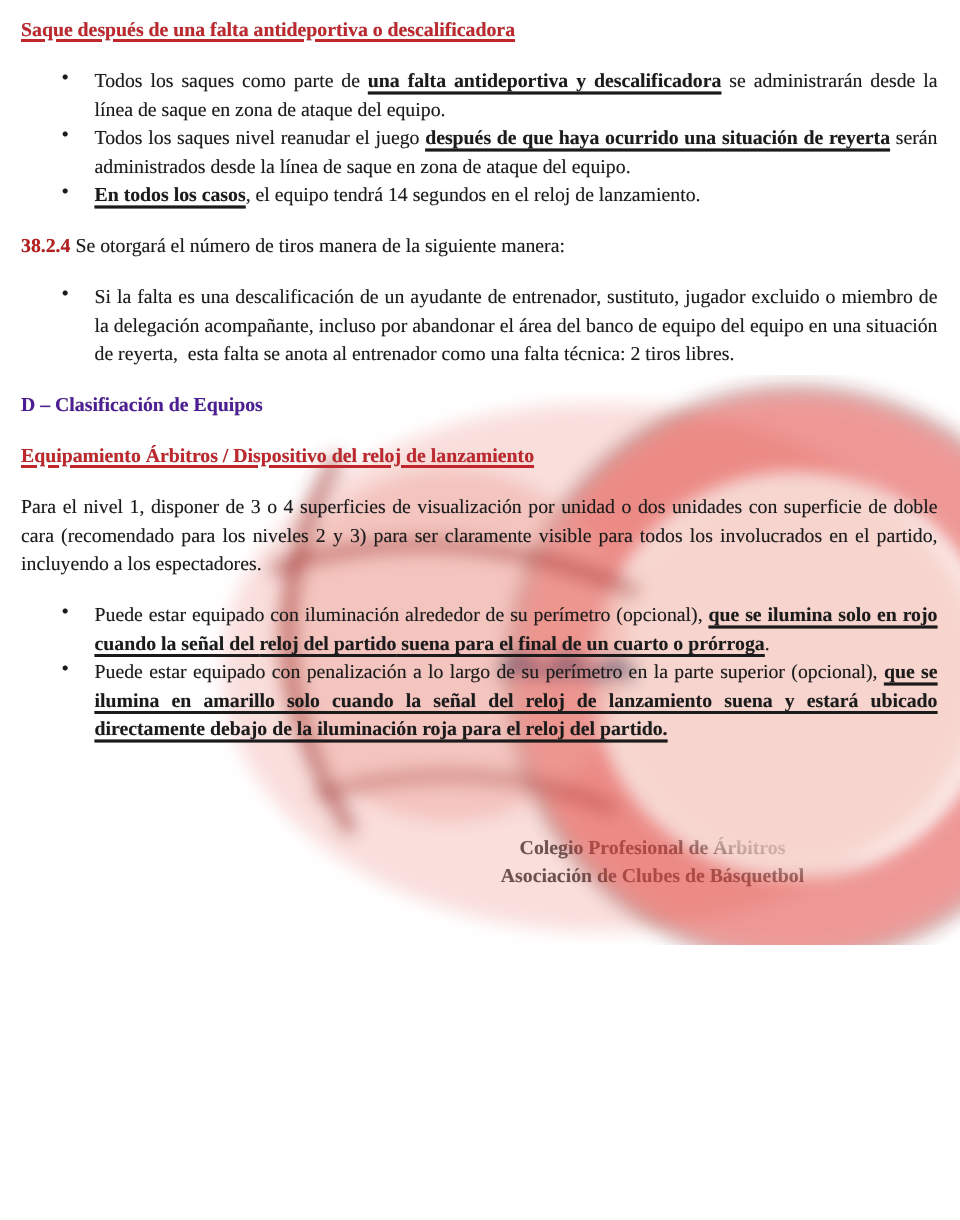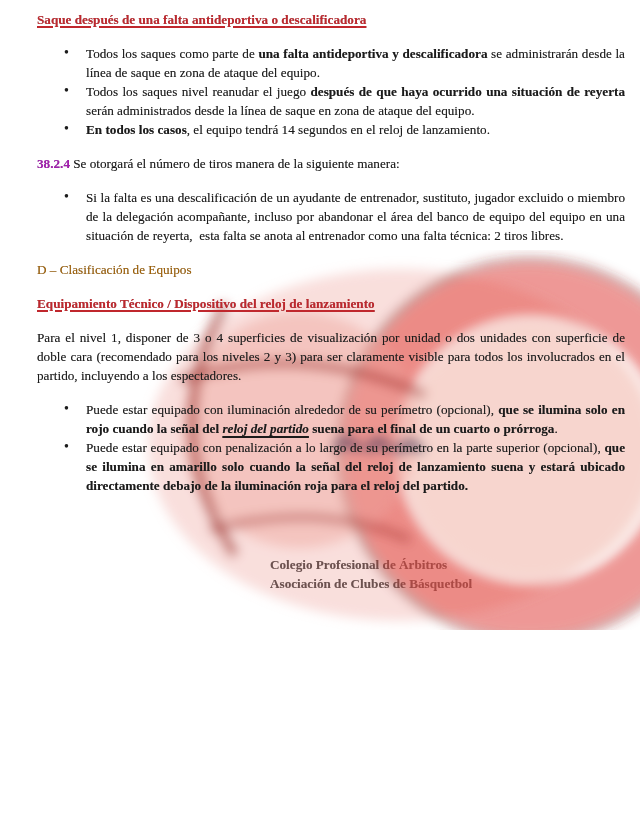--- a/index.html
+++ b/index.html
@@ -2,33 +2,33 @@
 <html><head>
 <meta charset="utf-8">
 <style>
   html,body{margin:0;padding:0;background:#888;}
   #page{
     position:relative;width:640px;height:813px;background:#ffffff;
     margin:0 auto;overflow:hidden;
     font-family:"Liberation Serif","DejaVu Serif",serif;
     color:#1b1b1b;font-size:13.2px;line-height:19px;
   }
-  #content{position:relative;z-index:2;padding:10px 15px 12px 14px;margin-left:23px;}
+  #content{position:relative;z-index:2;padding:10px 15px 12px 14px;}
   .h-red{color:#c0272d;font-weight:bold;text-decoration:underline;text-decoration-thickness:1.6px;text-underline-offset:2px;margin:0 0 15px 0;}
-  .h-blue{color:#a16207;font-weight:normal;margin:0 0 15px 0;}
+  .h-blue{color:#4c1d95;font-weight:bold;margin:0 0 15px 0;}
   .para{text-align:justify;margin:0 0 15px 0;}
   .list{margin:0 0 15px 0;}
   .li{position:relative;padding-left:49px;text-align:justify;}
   .mk{position:absolute;left:27px;top:-1px;font-size:14px;}
   .tx{display:inline;}
   .s-n{}
-  .s-bu{font-weight:bold;text-decoration-thickness:1.7px;text-underline-offset:2.5px;}
-  .s-biu{font-weight:bold;font-style:italic;text-decoration:underline;text-decoration-thickness:1.7px;text-underline-offset:2.5px;}
-  .s-rb{color:#a21caf;font-weight:bold;}
-  #footer{margin:33px 40px 0 auto;width:330px;text-align:left;font-weight:bold;line-height:19px;}
+  .s-bu{font-weight:bold;text-decoration:underline;text-decoration-thickness:1.7px;text-underline-offset:2.5px;}
+  .s-biu{font-weight:bold;text-decoration:underline;text-decoration-thickness:1.7px;text-underline-offset:2.5px;}
+  .s-rb{color:#b91c1c;font-weight:bold;}
+  #footer{margin:33px 40px 0 auto;width:330px;text-align:center;font-weight:bold;line-height:19px;}
   
   #wm{position:absolute;left:120px;top:250px;z-index:1;pointer-events:none;}
   
   #content, #footer{text-shadow:0 0 0.5px rgba(40,40,40,0.45);}
 </style>
 </head>
 <body>
 
 <div id="page">
 
@@ -56,21 +56,21 @@
       <div class="list">
         <div class="li"><span class="mk">•</span><span class="tx"><span class="s-n">Todos los saques como parte de </span><span class="s-bu">una falta antideportiva y descalificadora</span><span class="s-n"> se administrarán desde la línea de saque en zona de ataque del equipo.</span></span></div>
         <div class="li"><span class="mk">•</span><span class="tx"><span class="s-n">Todos los saques nivel reanudar el juego </span><span class="s-bu">después de que haya ocurrido una situación de reyerta</span><span class="s-n"> serán administrados desde la línea de saque en zona de ataque del equipo.</span></span></div>
         <div class="li"><span class="mk">•</span><span class="tx"><span class="s-bu">En todos los casos</span><span class="s-n">, el equipo tendrá 14 segundos en el reloj de lanzamiento.</span></span></div>
       </div>
       <div class="para"><span class="s-rb">38.2.4</span><span class="s-n"> Se otorgará el número de tiros manera de la siguiente manera:</span></div>
       <div class="list">
         <div class="li"><span class="mk">•</span><span class="tx"><span class="s-n">Si la falta es una descalificación de un ayudante de entrenador, sustituto, jugador excluido o miembro de la delegación acompañante, incluso por abandonar el área del banco de equipo del equipo en una situación de reyerta,&nbsp; esta falta se anota al entrenador como una falta técnica: 2 tiros libres.</span></span></div>
       </div>
       <div class="h-blue"><span class="s-n">D – Clasificación de Equipos</span></div>
-      <div class="h-red"><span class="s-n">Equipamiento Técnico / Dispositivo del reloj de lanzamiento</span></div>
+      <div class="h-red"><span class="s-n">Equipamiento Árbitros / Dispositivo del reloj de lanzamiento</span></div>
       <div class="para"><span class="s-n">Para el nivel 1, disponer de 3 o 4 superficies de visualización por unidad o dos unidades con superficie de doble cara (recomendado para los niveles 2 y 3) para ser claramente visible para todos los involucrados en el partido, incluyendo a los espectadores.</span></div>
       <div class="list">
         <div class="li"><span class="mk">•</span><span class="tx"><span class="s-n">Puede estar equipado con iluminación alrededor de su perímetro (opcional), </span><span class="s-bu">que se ilumina solo en rojo cuando la señal del </span><span class="s-biu">reloj del partido</span><span class="s-bu"> suena para el final de un cuarto o prórroga</span><span class="s-n">.</span></span></div>
         <div class="li"><span class="mk">•</span><span class="tx"><span class="s-n">Puede estar equipado con penalización a lo largo de su perímetro en la parte superior (opcional), </span><span class="s-bu">que se ilumina en amarillo solo cuando la señal del reloj de lanzamiento suena y estará ubicado directamente debajo de la iluminación roja para el reloj del partido.</span></span></div>
       </div>
     </div>
 
   <div id="footer">
     <div>Colegio Profesional de Árbitros</div>
     <div>Asociación de Clubes de Básquetbol</div>

